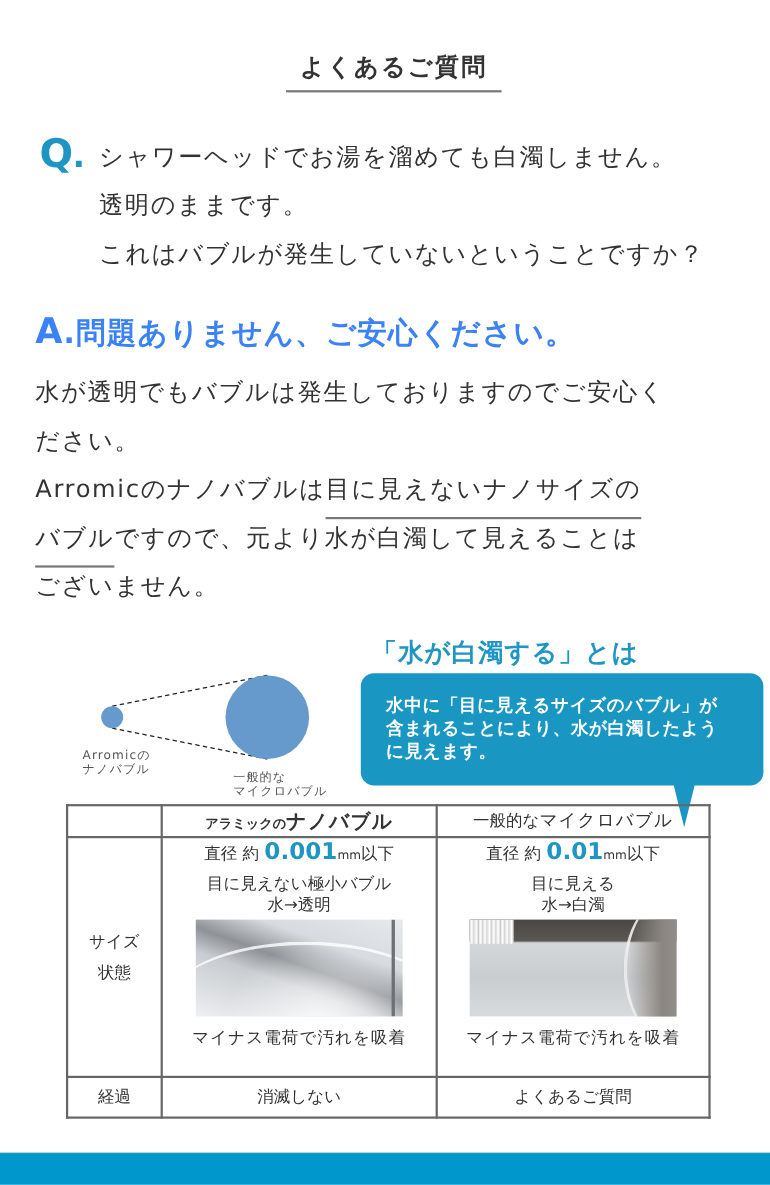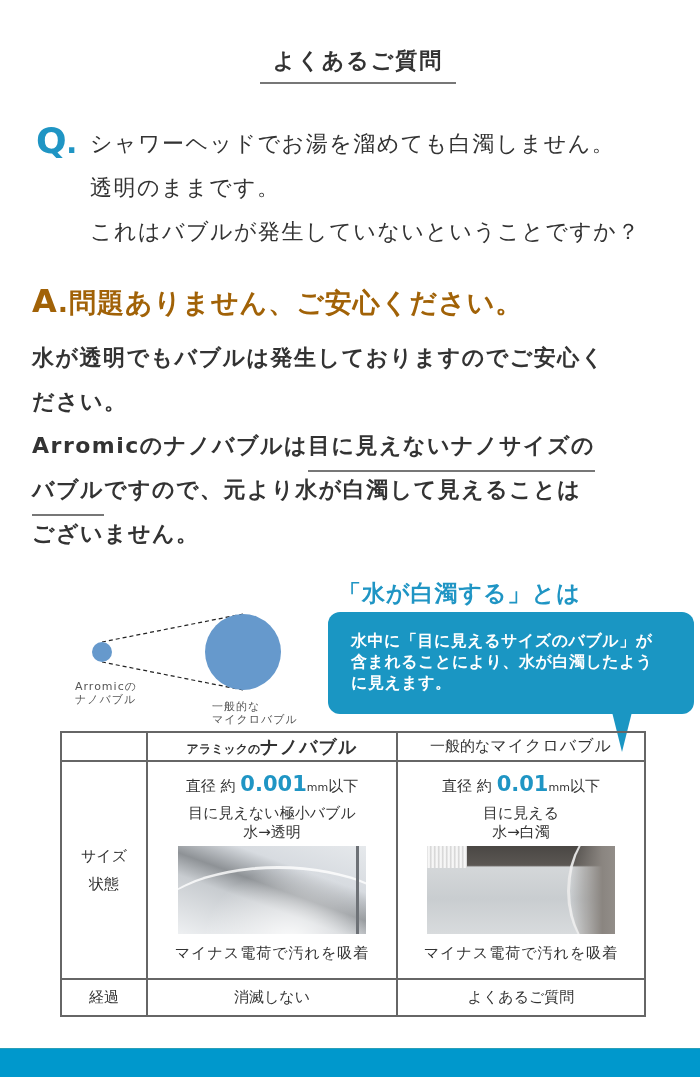--- a/index.html
+++ b/index.html
@@ -39,28 +39,28 @@
       left: 90px; top: 122px;
       font-size: 22px; font-weight: normal; color: #333;
       line-height: 44px;
       letter-spacing: 1.5px;
     }
     .q-text div { white-space: nowrap; }
 
     
     .a-head {
       left: 32px; top: 282px;
-      font-size: 27px; font-weight: bold; color: #a16207;
+      font-size: 27px; font-weight: bold; color: #3b82f6;
       white-space: nowrap;
       letter-spacing: 1px;
     }
     .a-head .a-letter { font-size: 32px; }
     .a-body {
       left: 32px; top: 336px;
-      font-size: 22px; font-weight: bold; color: #333;
+      font-size: 22px; font-weight: normal; color: #333;
       line-height: 44px;
       letter-spacing: 1.5px;
     }
     .a-body div { white-space: nowrap; }
     .ul { border-bottom: 2px solid #777; padding-bottom: 12px; }
 
     
     .callout-title {
       left: 338px; top: 578px;
       font-size: 23px; font-weight: bold; color: #1f95c4;
@@ -110,21 +110,21 @@
       vertical-align: middle;
       padding: 0;
       color: #333;
     }
     .hdr-nano { color: #1f95c4; font-weight: bold; white-space: nowrap; }
     .hdr-nano .small { font-size: 12px; }
     .hdr-nano .big { font-size: 18px; letter-spacing: 1px; }
     .hdr-micro { font-size: 15px; white-space: nowrap; }
     .hdr-micro .big { font-size: 16px; letter-spacing: 1px; }
     .rowlabel { font-size: 15px; line-height: 28px; }
-    .size-line { font-size: 15px; margin-top: 10px; white-space: nowrap; }
+    .size-line { font-size: 15px; margin-top: 0; white-space: nowrap; }
     .size-val { font-size: 21px; font-weight: bold; color: #1f95c4; }
     .size-unit { font-size: 11px; }
     .state-line { font-size: 15px; line-height: 19px; margin-top: 8px; }
     .photo {
       width: 188px; height: 88px;
       margin: 4px auto 0 auto;
       position: relative;
       overflow: hidden;
     }
     .photo-nano {

